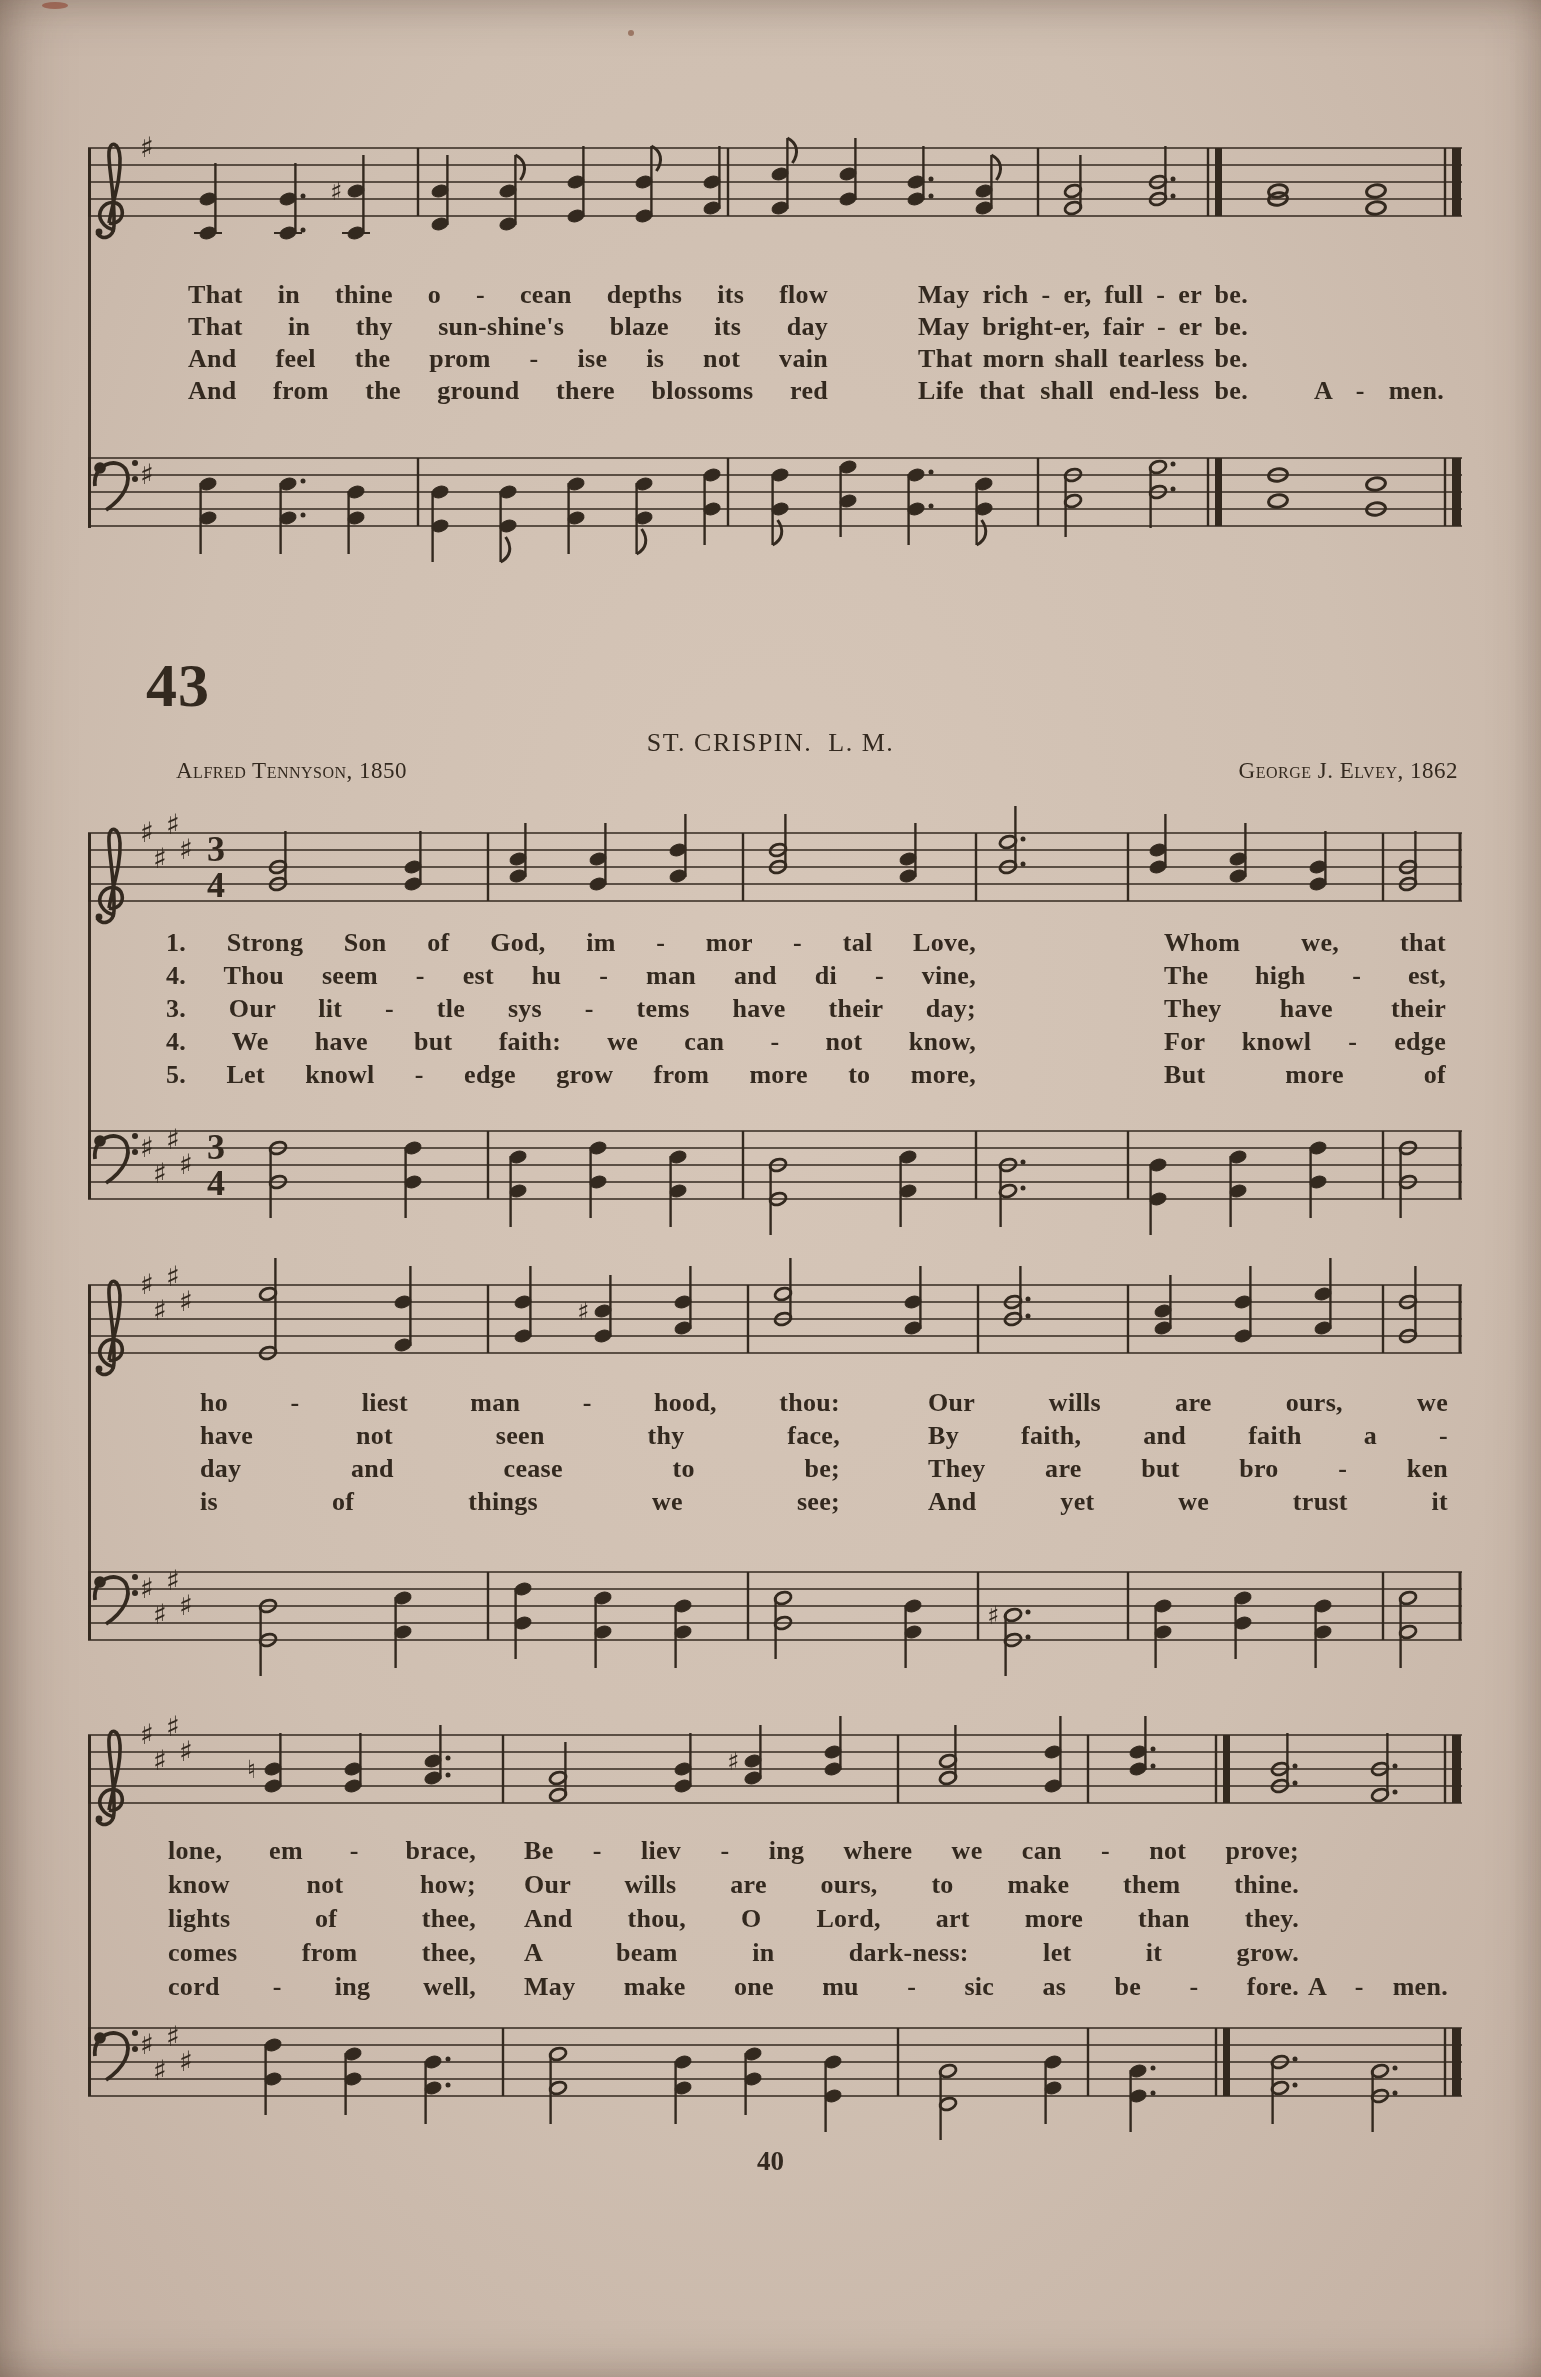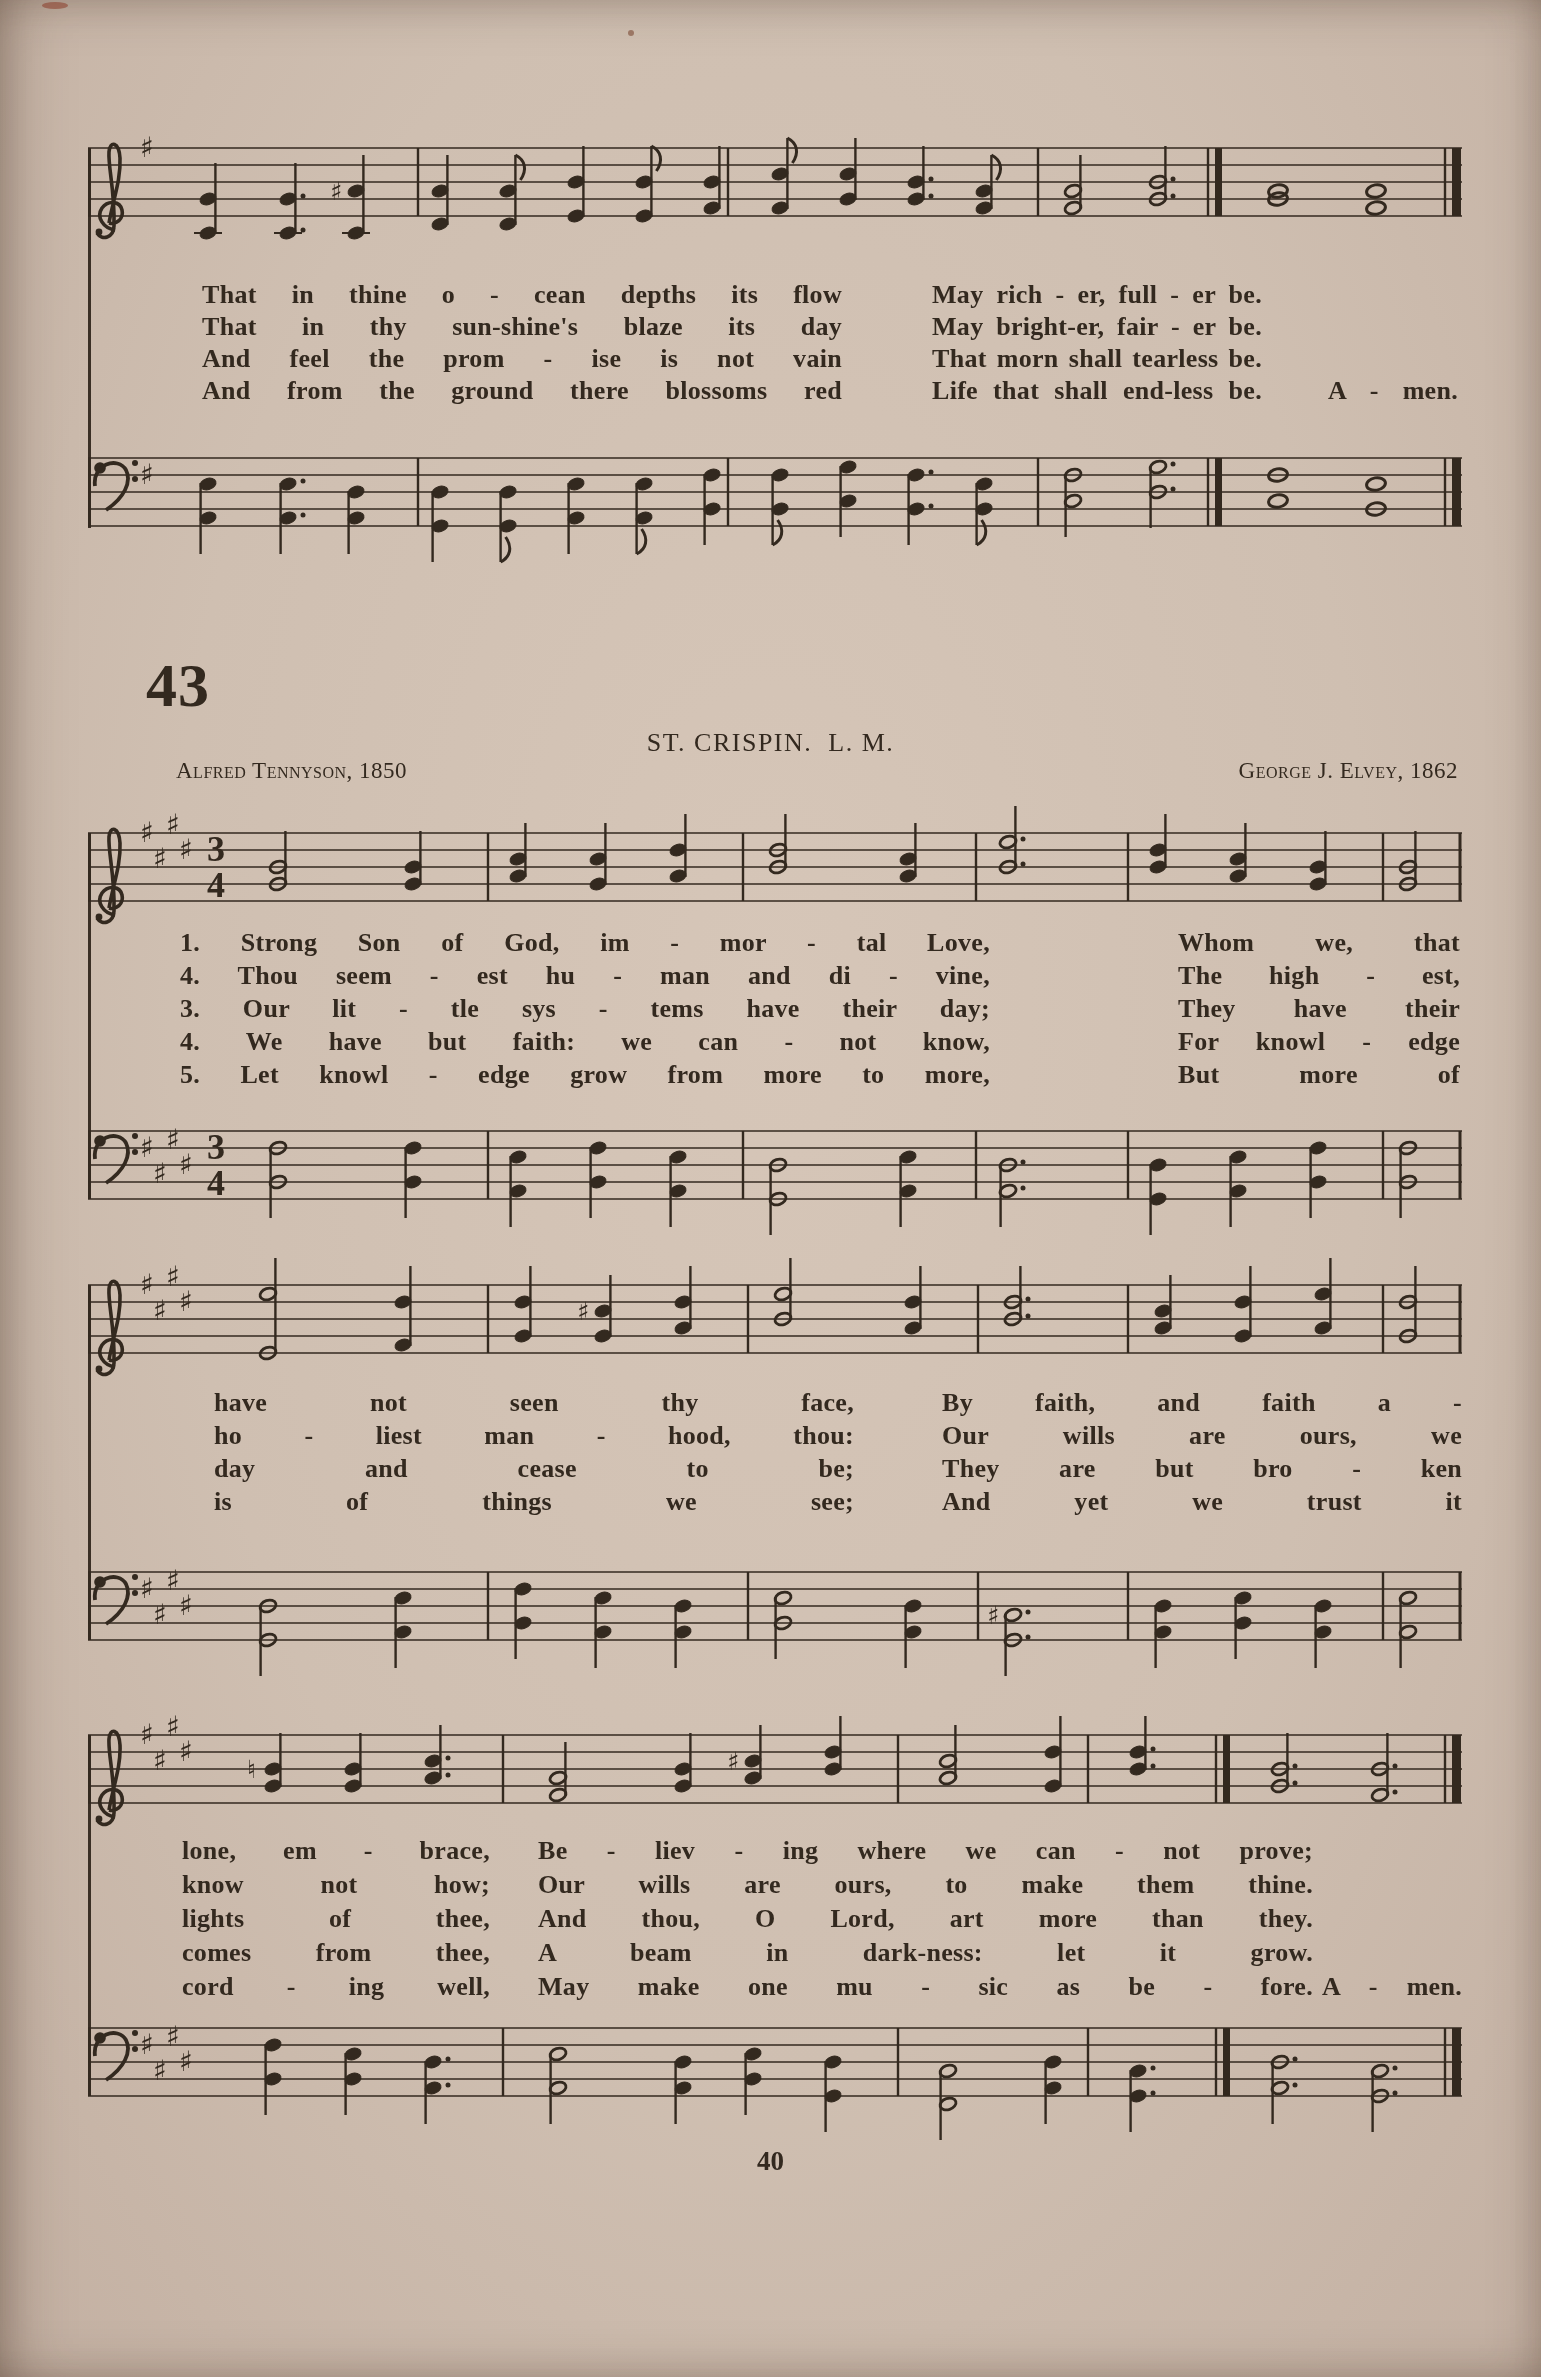--- a/index.html
+++ b/index.html
@@ -6,21 +6,21 @@
   .page{
     position:relative;width:1541px;height:2377px;margin:0 auto;overflow:hidden;
     background:radial-gradient(ellipse at 50% 42%, #d6c6b8 0%, #cfbfb1 55%, #c3b0a2 100%);
     box-shadow:inset 40px 0 70px -45px rgba(70,48,35,.55), inset -30px 0 60px -40px rgba(70,48,35,.4),
                inset 0 30px 60px -40px rgba(70,48,35,.35), inset 0 -30px 60px -40px rgba(70,48,35,.35);
     font-family:"Liberation Serif","DejaVu Serif",serif;color:#33291f;
   }
   .speck{position:absolute;border-radius:50%;}
   .sys-line{position:absolute;left:88px;width:3px;background:#3a2f25;}
   .staff{position:absolute;left:88px;width:1374px;height:152px;overflow:visible;}
-  .lyrics{position:absolute;left:88px;width:1374px;margin-left:14px;}
+  .lyrics{position:absolute;left:88px;width:1374px;}
   .lrow{display:flex;align-items:baseline;}
   .seg{text-align:justify;text-align-last:justify;-moz-text-align-last:justify;font-weight:bold;letter-spacing:.3px;white-space:normal;}
   .lyr-top .lrow{height:32px;font-size:26px;}
   .lyr-top .a{margin-left:100px;width:640px;}
   .lyr-top .b{margin-left:90px;width:330px;}
   .lyr-top .m{margin-left:auto;margin-right:18px;width:130px;}
   .v1 .lrow{height:33px;font-size:26px;}
   .v1 .a{margin-left:78px;width:810px;}
   .v1 .b{margin-left:auto;margin-right:16px;width:282px;}
   .v2 .lrow{height:33px;font-size:26px;}
@@ -495,26 +495,26 @@
         <line x1="660" y1="10" x2="660" y2="78" stroke="#33291f" stroke-width="2.4"></line>
         <line x1="890" y1="10" x2="890" y2="78" stroke="#33291f" stroke-width="2.4"></line>
         <line x1="1040" y1="10" x2="1040" y2="78" stroke="#33291f" stroke-width="2.4"></line>
         <line x1="1295" y1="10" x2="1295" y2="78" stroke="#33291f" stroke-width="2.4"></line>
         <line x1="1372" y1="10" x2="1372" y2="78" stroke="#33291f" stroke-width="3"></line>
       </g>
     </svg>
 
   <div class="lyrics v2" style="top:1388px;">
     <div class="lrow">
+      <div class="seg a">ho - liest man - hood, thou:</div>
+      <div class="seg b">Our wills are ours, we</div>
+    </div>
+    <div class="lrow">
       <div class="seg a">have not seen thy face,</div>
       <div class="seg b">By faith, and faith a -</div>
-    </div>
-    <div class="lrow">
-      <div class="seg a">ho - liest man - hood, thou:</div>
-      <div class="seg b">Our wills are ours, we</div>
     </div>
     <div class="lrow">
       <div class="seg a">day and cease to be;</div>
       <div class="seg b">They are but bro - ken</div>
     </div>
     <div class="lrow">
       <div class="seg a">is of things we see;</div>
       <div class="seg b">And yet we trust it</div>
     </div>
   </div>

